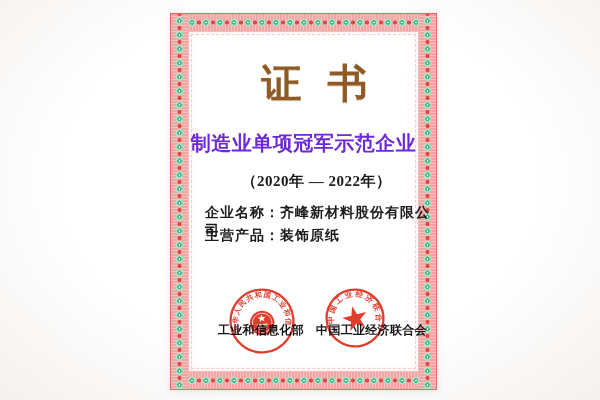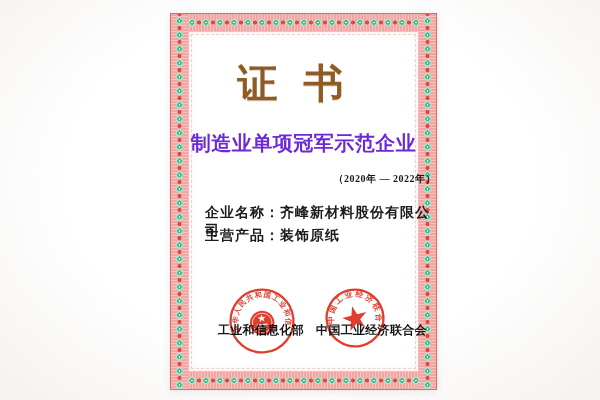--- a/index.html
+++ b/index.html
@@ -42,28 +42,29 @@
   .cert-inner{
     position:absolute;left:17px;top:17px;right:17px;bottom:17px;
     background:#ffffff;border:1px solid #f3bcba;
     outline:1px dashed #f6cfcd;outline-offset:-4px;
     box-shadow:inset 0 0 8px rgba(235,160,155,.22);
   }
   .cert-title{
     position:absolute;left:0;top:42px;width:100%;text-align:center;
     font-size:40px;font-weight:bold;color:#8f5a24;letter-spacing:26px;
     text-shadow:0 1px 0 rgba(120,70,20,.25);
+    padding-left:24px;
   }
   .cert-heading{
     position:absolute;left:0;top:116px;width:100%;text-align:center;
     font-size:20px;font-weight:bold;color:#6d28d9;letter-spacing:.5px;
   }
   .cert-period{
-    position:absolute;left:0;top:158px;width:100%;text-align:right;
-    font-size:10px;font-weight:bold;color:#1a1a1a;letter-spacing:.5px;
+    position:absolute;left:13px;top:158px;width:100%;text-align:center;
+    font-size:15px;font-weight:bold;color:#1a1a1a;letter-spacing:.5px;
   }
   .cert-field{
     position:absolute;left:34px;font-size:14px;font-weight:600;color:#1c1c1c;
     letter-spacing:1px;
   }
   .field-1{top:190px;} .field-2{top:213px;}
   .org-row{
     position:absolute;left:47px;top:308px;display:flex;gap:12px;
     font-size:12px;font-weight:600;color:#141414;letter-spacing:.3px;white-space:nowrap;
   }

